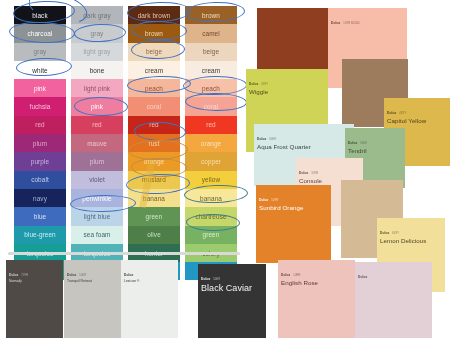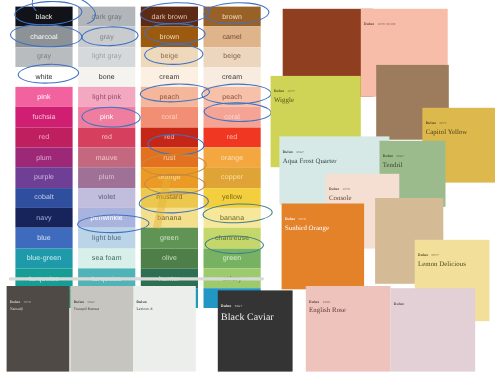--- a/index.html
+++ b/index.html
@@ -45,21 +45,20 @@
     font-size:3.2px;font-weight:bold;display:inline-block;
     letter-spacing:.1px;
   }
   .card .code{
     font-size:2.6px;display:inline-block;margin-left:3px;opacity:.72;
     letter-spacing:.1px;
   }
   .card .nm{
     display:block;font-size:6.2px;margin-top:1px;letter-spacing:.05px;
     white-space:nowrap;
-    font-family:Liberation Serif, serif;
   }
   .card.big .nm{font-size:9px;}
   .card.tiny .nm{font-size:3.4px;}
   .card.mini .nm{font-size:2.6px;}
 
   
   #bottom-rule{position:absolute;left:8px;top:252px;width:232px;height:3px;background:#d9d9d9;border-radius:2px;}
 </style>
 </head>
 <body>

